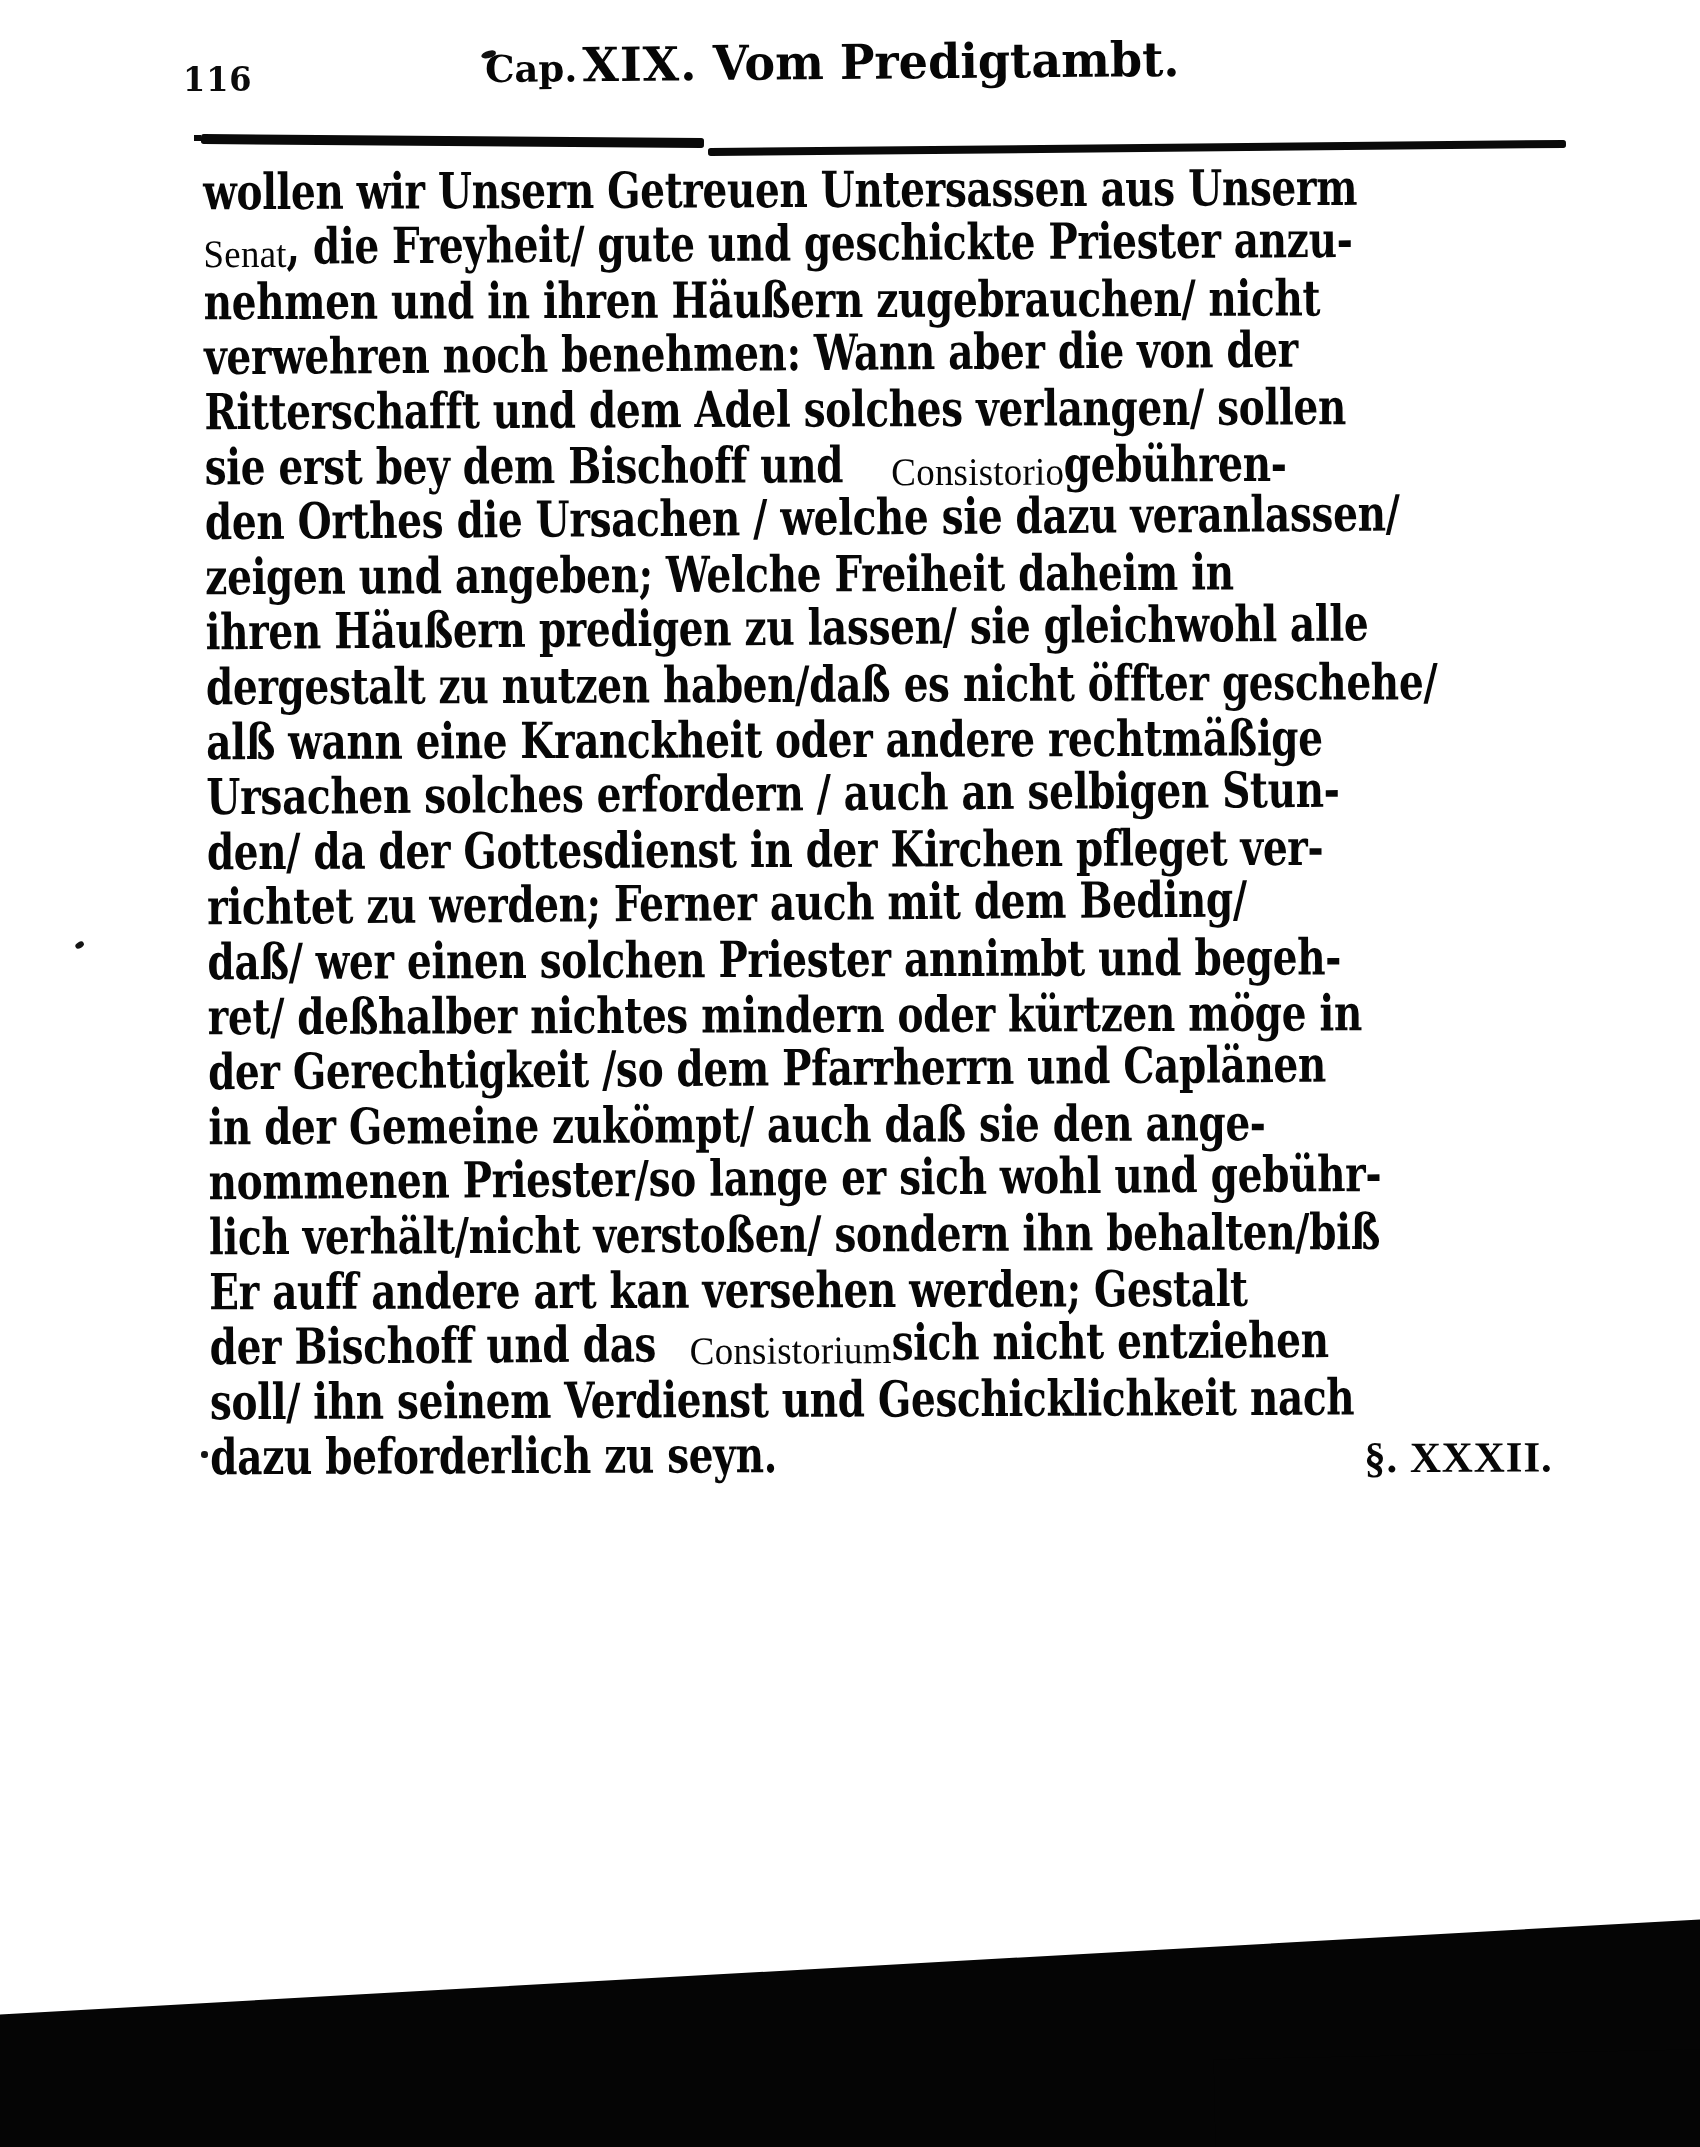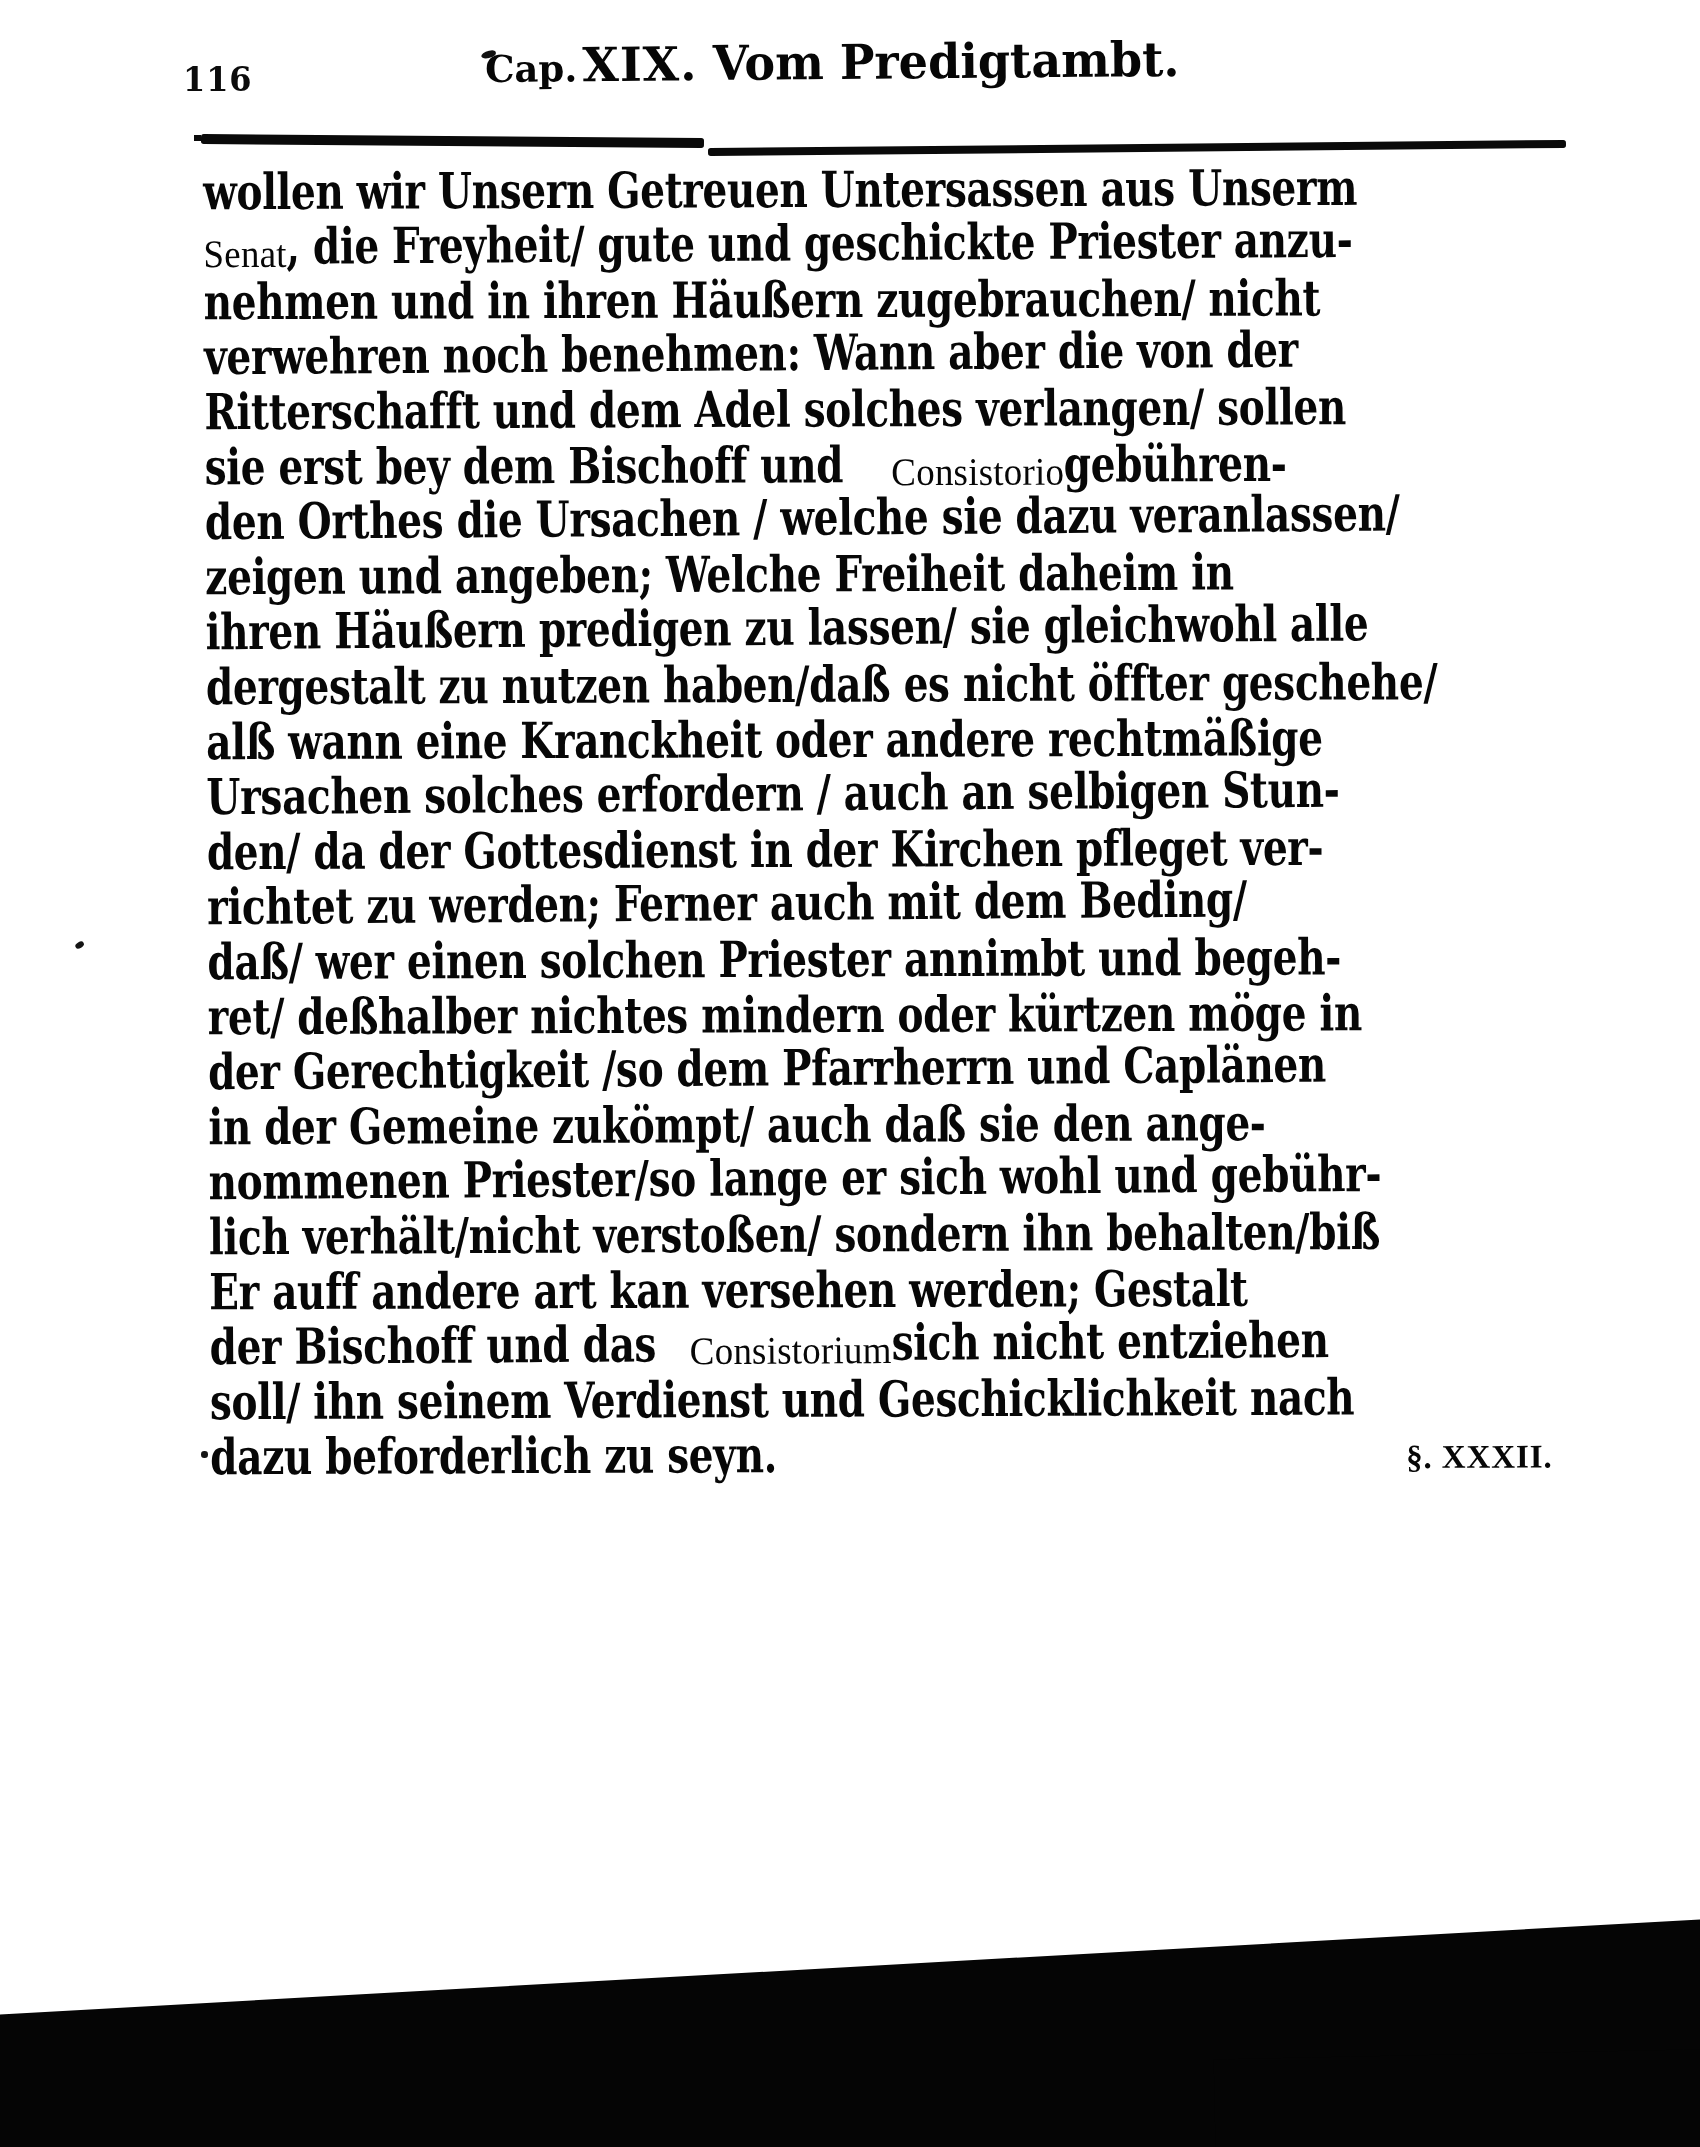--- a/index.html
+++ b/index.html
@@ -149,21 +149,21 @@
     display: inline-block;
     font-family: "Liberation Serif", serif;
     font-weight: 400;
     font-size: 37px;
     transform: scaleY(1.06);
     letter-spacing: 0.2px;
   }
   .tline .paraf {
     font-family: "Liberation Serif", serif;
     font-weight: 700;
-    font-size: 33px;
+    font-size: 43px;
     letter-spacing: 0.9px;
   }
 
   
   .skew {
     transform: rotate(-0.32deg);
     transform-origin: 50% 0%;
   }
 
   

